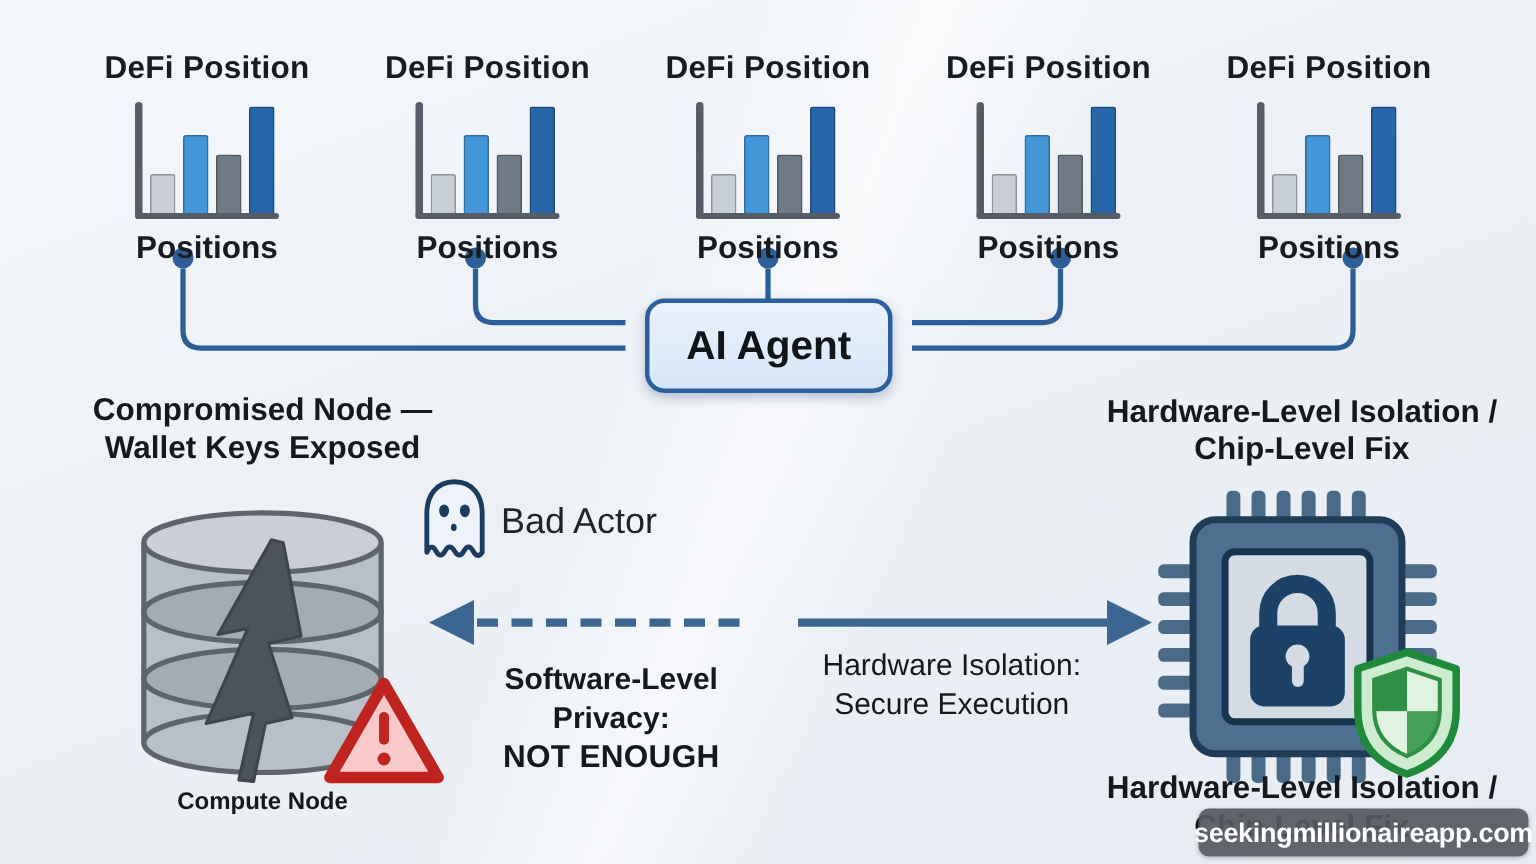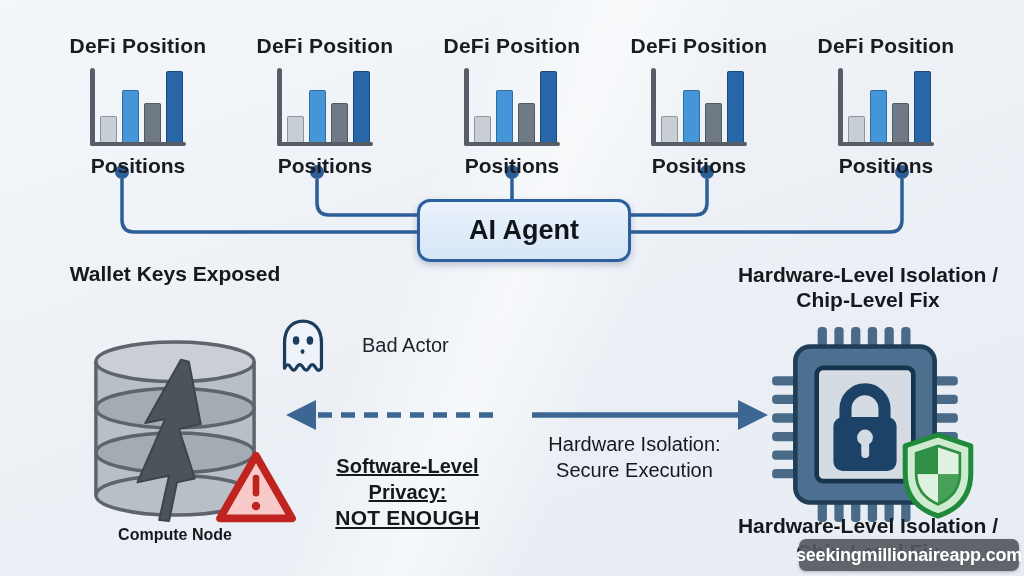--- a/index.html
+++ b/index.html
@@ -25,33 +25,33 @@
   .bar { width:17px; border-radius:2px 2px 0 0; border:1.5px solid rgba(0,0,0,.28); border-bottom:none; }
   .bar.b1 { height:26px; background:#c8ced6; }
   .bar.b2 { height:52px; background:#4596d9; }
   .bar.b3 { height:39px; background:#6f7a86; }
   .bar.b4 { height:71px; background:#2766a8; }
   .pos-label { font-size:21px; font-weight:600; margin-top:8px; color:#181c21;text-align:center; }
   
   .connector-svg { position:absolute; left:0; top:0; width:1024px; height:576px; z-index:1; }
   
   .ai-box {
-    position:absolute; left:417px; top:199px; width:214px; height:63px; z-index:3;
+    position:absolute; left:430px; top:199px; width:165px; height:63px; z-index:3;
     background:linear-gradient(180deg,#eaf2fc 0%,#d6e6f7 100%);
     border:3.5px solid #2b5f9e; border-radius:13px;
     display:flex; align-items:center; justify-content:center;
     box-shadow:0 3px 7px rgba(35,65,105,.28);
     font-size:27px; font-weight:700; color:#111519;
   }
   
   .blk { position:absolute; text-align:center; }
   .left-title  { left:30px; top:261px; width:290px; font-size:21px; font-weight:700; line-height:25px; }
   .right-title { left:723px; top:262px; width:290px; font-size:21px; font-weight:700; line-height:25px; }
-  .bad-actor { position:absolute; left:334px; top:334px; font-size:20px; font-weight:500; color:#20242a;margin-left:28px; }
-  .sw-caption { left:300px; top:453px; width:215px; font-size:20px; font-weight:700; line-height:26px;text-decoration:underline; }
+  .bad-actor { position:absolute; left:334px; top:334px; font-size:24px; font-weight:500; color:#20242a; }
+  .sw-caption { left:300px; top:440px; width:215px; font-size:20px; font-weight:700; line-height:26px; }
   .sw-caption .shout { font-size:21px; font-weight:800; letter-spacing:.2px; }
   .hw-caption { left:527px; top:431px; width:215px; font-size:20px; line-height:26px; }
   .hw-caption .l1 { font-weight:400; }
   .hw-caption .l2 { font-weight:500; }
   .compute-label { left:75px; top:526px; width:200px; font-size:16px; font-weight:700; }
   .hw-bottom { left:723px; top:513px; width:290px; font-size:21px; font-weight:700; line-height:26px; z-index:4; }
   
   .db-icon   { position:absolute; left:86px;  top:332px; z-index:2; }
   .warn-icon { position:absolute; left:214px; top:449px; z-index:5; }
   .ghost-icon{ position:absolute; left:279px; top:317px; }
@@ -160,20 +160,21 @@
       </div>
       <div class="pos-label">Positions</div>
     </div>
   </div>
 
   <div class="ai-box">
     <span>AI Agent</span>
   </div>
 
   <div class="blk left-title">
+    <div>Compromised Node —</div>
     <div>Wallet Keys Exposed</div>
   </div>
 
   <svg class="db-icon" width="178" height="190" viewBox="0 0 180 192">
     <g stroke="#5d646c" stroke-width="3.5">
       <rect x="10" y="30" width="160" height="135" fill="#b9bfc6" stroke="none"></rect>
       <ellipse cx="90" cy="165" rx="80" ry="20" fill="#b9bfc6"></ellipse>
       <ellipse cx="90" cy="122" rx="80" ry="20" fill="#a4abb3"></ellipse>
       <ellipse cx="90" cy="77" rx="80" ry="20" fill="#a4abb3"></ellipse>
       <ellipse cx="90" cy="30" rx="80" ry="20" fill="#c9cfd5"></ellipse>

